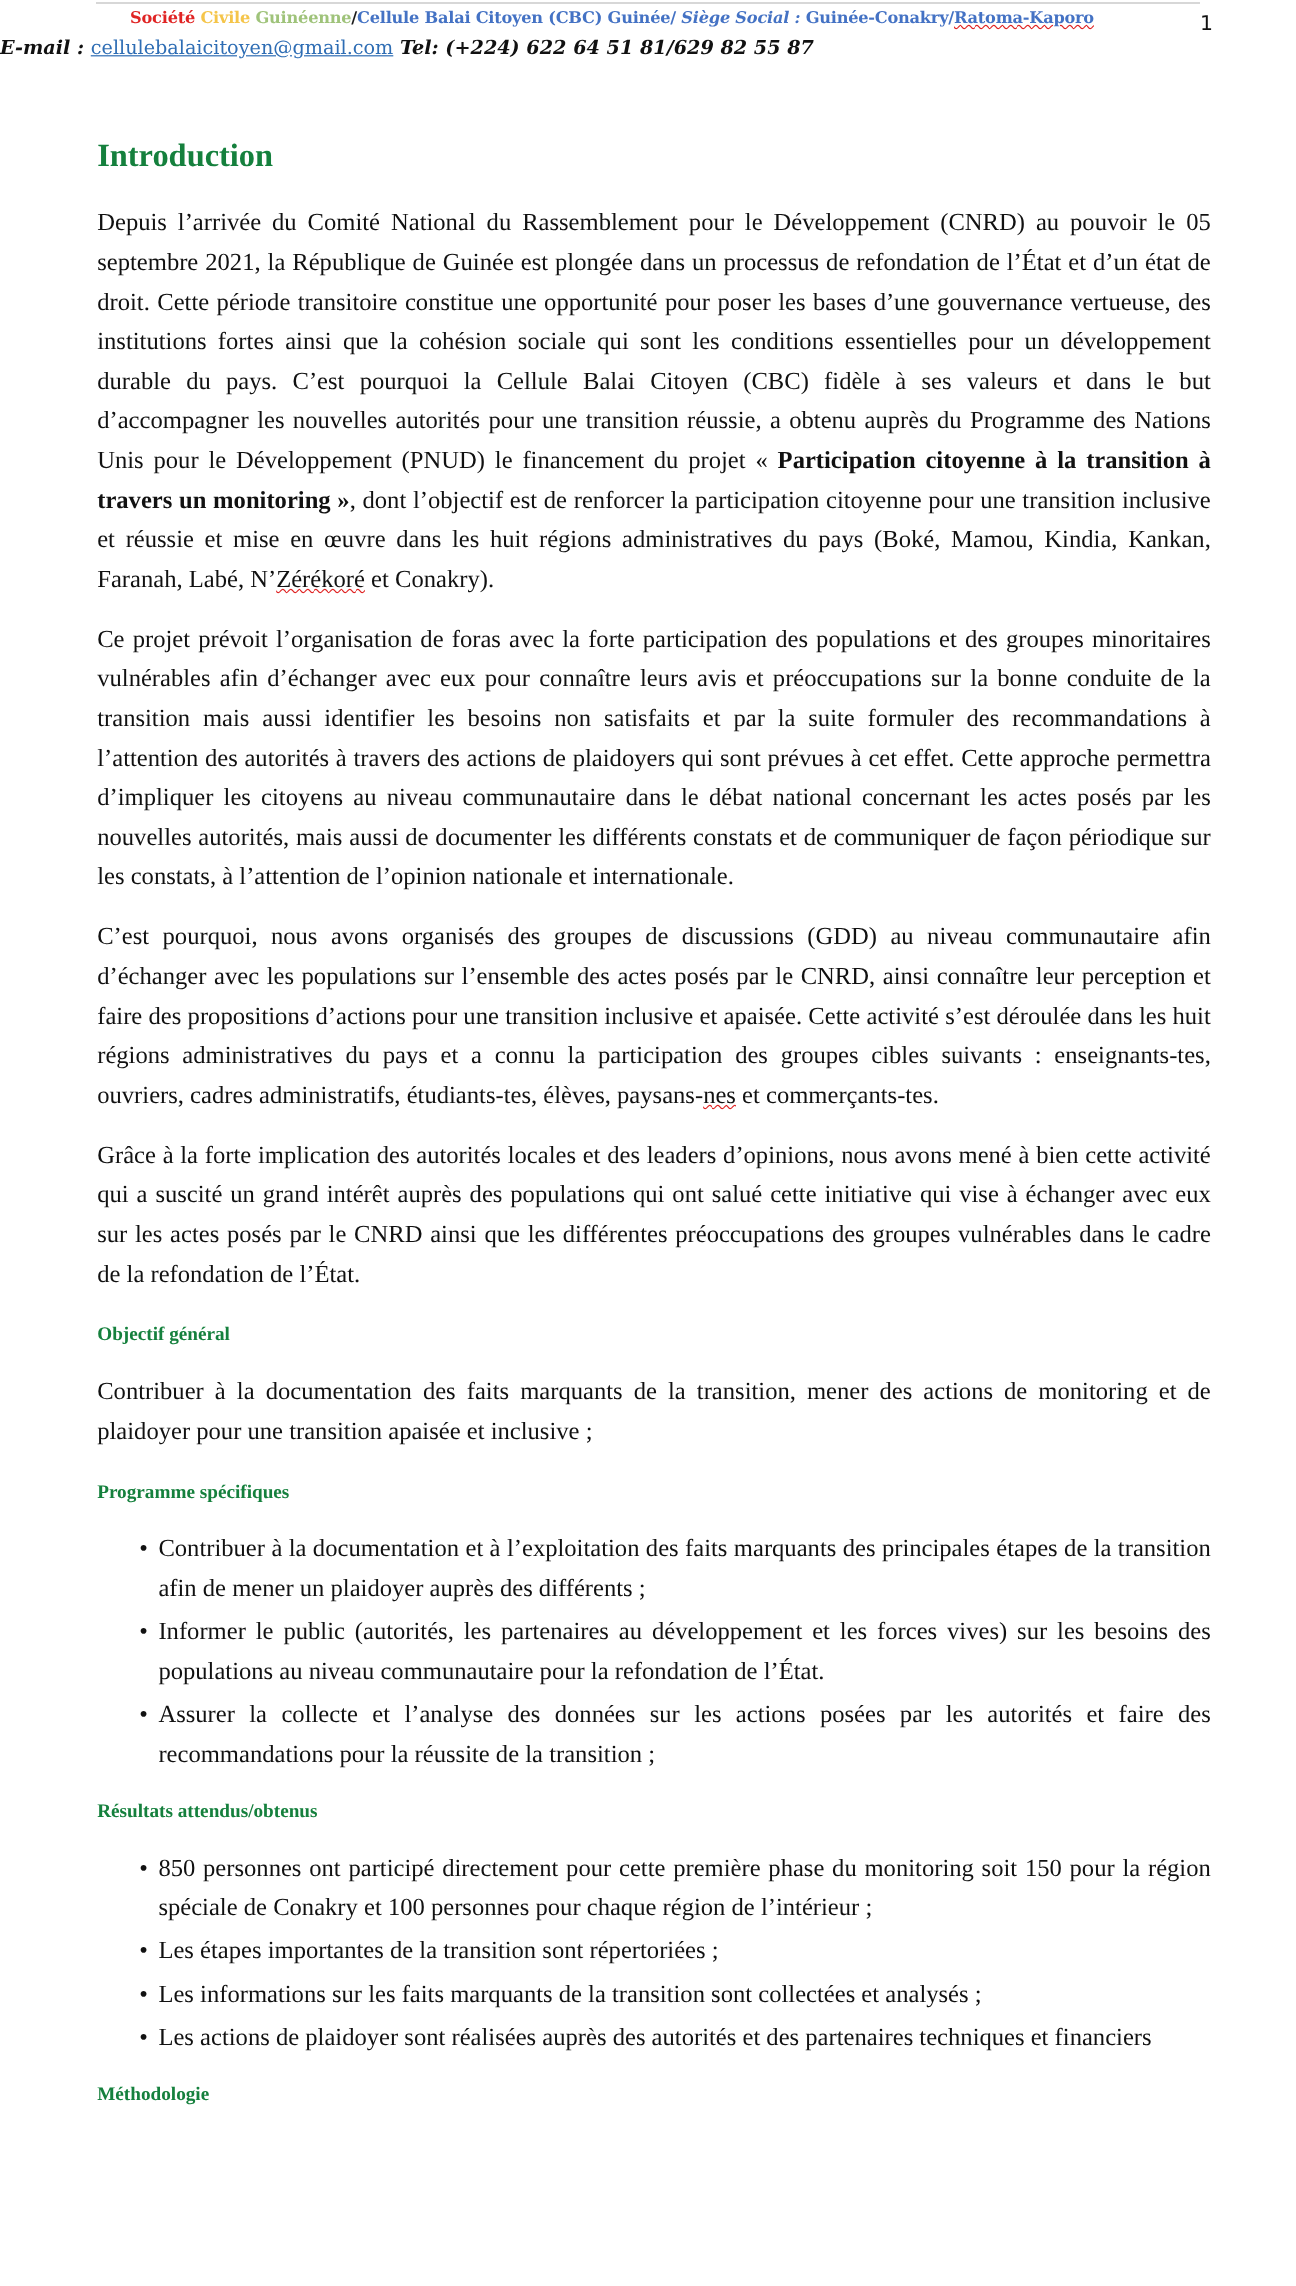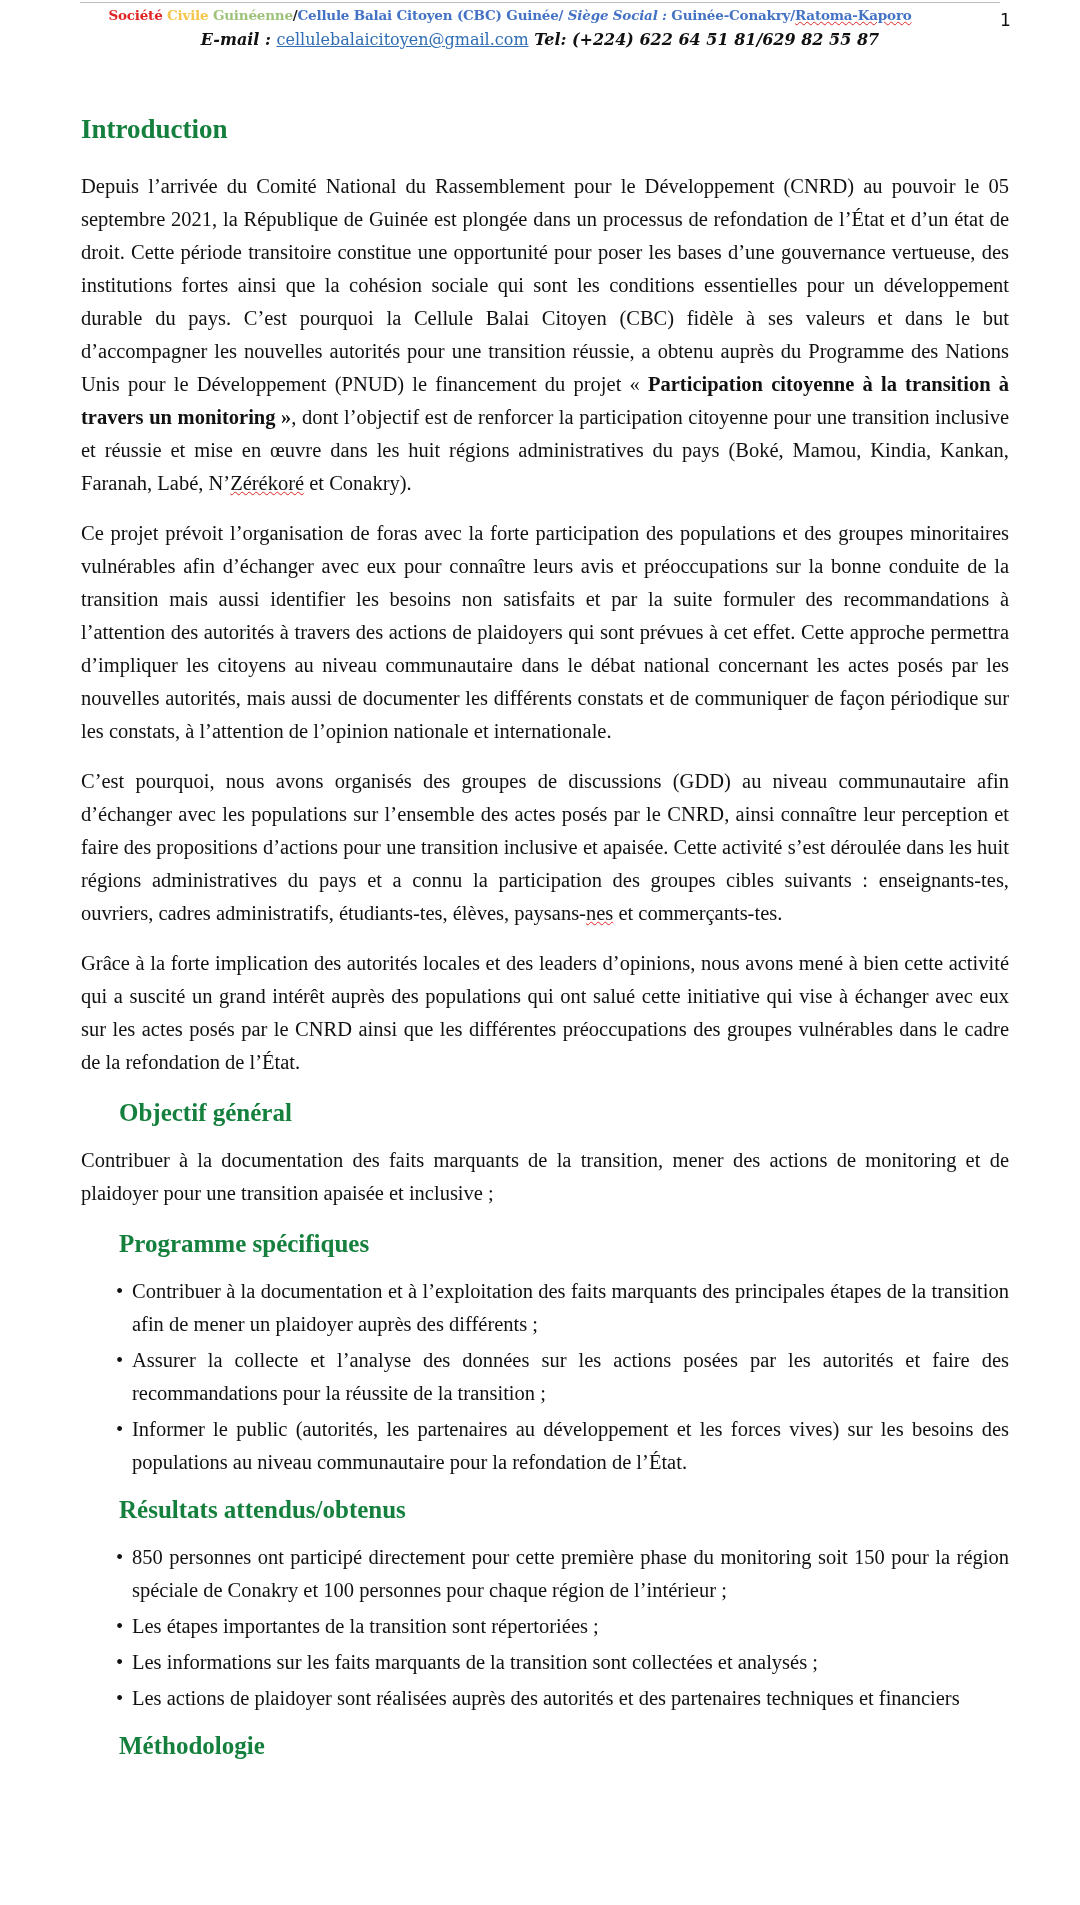--- a/index.html
+++ b/index.html
@@ -7,31 +7,31 @@
     .page { position: absolute; left: 0; top: 0; width: 1080px; height: 1905px; background: #fff; }
     .header-rule { position: absolute; left: 80px; top: 2px; width: 920px; height: 1px; background: #bdbdbd; }
     .header-line1 { position: absolute; left: 0; width: 1020px; top: 7px; text-align: center;
       font-family: "DejaVu Serif", serif; font-weight: bold; font-size: 13.5px; color: #4472c4; letter-spacing: -0.2px; }
     .header-line1 .c-red { color: #e02424; }
     .header-line1 .c-yellow { color: #f5c54a; }
     .header-line1 .c-green { color: #9fc37a; }
     .header-line1 .c-black { color: #1a1a1a; }
     .header-line1 .it { font-style: italic; }
     .header-line1 .squiggle { text-decoration: underline wavy #e02424; text-decoration-thickness: 1px; }
-    .header-line2 { position: absolute; left: 0; width: 1080px; top: 30px; text-align: center;
+    .header-line2 { position: absolute; left: 0; width: 1080px; top: 30px; text-align: left;
       font-family: "DejaVu Serif", serif; font-size: 16px; color: #111; }
     .header-line2 .bi { font-weight: bold; font-style: italic; }
     .header-line2 a { color: #2e6db4; text-decoration: underline; font-style: normal; font-weight: normal; }
     .page-number { position: absolute; left: 1000px; top: 10px; font-family: "DejaVu Sans", sans-serif; font-size: 17px; color: #111; }
 
     .content { position: absolute; left: 81px; top: 108px; width: 928px;
       font-family: "Liberation Serif", serif; font-size: 20.5px; line-height: 33px; color: #111; }
     h2.section { margin: 0; font-family: "Liberation Serif", serif; font-weight: bold; color: #15803d; }
     h2.h-intro { font-size: 27px; line-height: 42px; margin-bottom: 20px; }
-    h2.h-sub { font-size: 25px; line-height: 34px; margin-top: 14px; margin-bottom: 14px; margin-left: 38px; }
+    h2.h-sub { font-size: 16px; line-height: 34px; margin-top: 14px; margin-bottom: 14px; }
     p.body { margin: 0 0 17px 0; text-align: justify; }
     p.body .bold { font-weight: bold; }
     p.body .squiggle { text-decoration: underline wavy #e02424; text-decoration-thickness: 1px; margin-top: 44px; }
     ul.bullets { list-style: none; margin: 6px 0 8px 0; padding: 0 0 0 35px; }
     ul.bullets li { position: relative; padding-left: 16px; text-indent: -16px; margin-bottom: 3px; text-align: justify; line-height: 33px; }
     ul.bullets li .bullet { display: inline-block; width: 16px; text-indent: 0; }
     ul.bullets li .txt { }
   </style>
 </head>
 <body>
@@ -59,22 +59,22 @@
     <p class="body"><span>C’est pourquoi, nous avons organisés des groupes de discussions (GDD) au niveau communautaire afin d’échanger avec les populations sur l’ensemble des actes posés par le CNRD, ainsi connaître leur perception et faire des propositions d’actions pour une transition inclusive et apaisée. Cette activité s’est déroulée dans les huit régions administratives du pays et a connu la participation des groupes cibles suivants : enseignants-tes, ouvriers, cadres administratifs, étudiants-tes, élèves, paysans-</span><span class="squiggle">nes</span><span> et commerçants-tes.</span></p>
 
     <p class="body">Grâce à la forte implication des autorités locales et des leaders d’opinions, nous avons mené à bien cette activité qui a suscité un grand intérêt auprès des populations qui ont salué cette initiative qui vise à échanger avec eux sur les actes posés par le CNRD ainsi que les différentes préoccupations des groupes vulnérables dans le cadre de la refondation de l’État.</p>
 
     <h2 class="section h-sub">Objectif général</h2>
     <p class="body">Contribuer à la documentation des faits marquants de la transition, mener des actions de monitoring et de plaidoyer pour une transition apaisée et inclusive ;</p>
 
     <h2 class="section h-sub">Programme spécifiques</h2>
     <ul class="bullets">
       <li><span class="bullet">•</span><span class="txt">Contribuer à la documentation et à l’exploitation des faits marquants des principales étapes de la transition afin de mener un plaidoyer auprès des différents ;</span></li>
+      <li><span class="bullet">•</span><span class="txt">Informer le public (autorités, les partenaires au développement et les forces vives) sur les besoins des populations au niveau communautaire pour la refondation de l’État.</span></li>
       <li><span class="bullet">•</span><span class="txt">Assurer la collecte et l’analyse des données sur les actions posées par les autorités et faire des recommandations pour la réussite de la transition ;</span></li>
-      <li><span class="bullet">•</span><span class="txt">Informer le public (autorités, les partenaires au développement et les forces vives) sur les besoins des populations au niveau communautaire pour la refondation de l’État.</span></li>
     </ul>
 
     <h2 class="section h-sub">Résultats attendus/obtenus</h2>
     <ul class="bullets">
       <li><span class="bullet">•</span><span class="txt">850 personnes ont participé directement pour cette première phase du monitoring soit 150 pour la région spéciale de Conakry et 100 personnes pour chaque région de l’intérieur ;</span></li>
       <li><span class="bullet">•</span><span class="txt">Les étapes importantes de la transition sont répertoriées ;</span></li>
       <li><span class="bullet">•</span><span class="txt">Les informations sur les faits marquants de la transition sont collectées et analysés ;</span></li>
       <li><span class="bullet">•</span><span class="txt">Les actions de plaidoyer sont réalisées auprès des autorités et des partenaires techniques et financiers</span></li>
     </ul>
 

